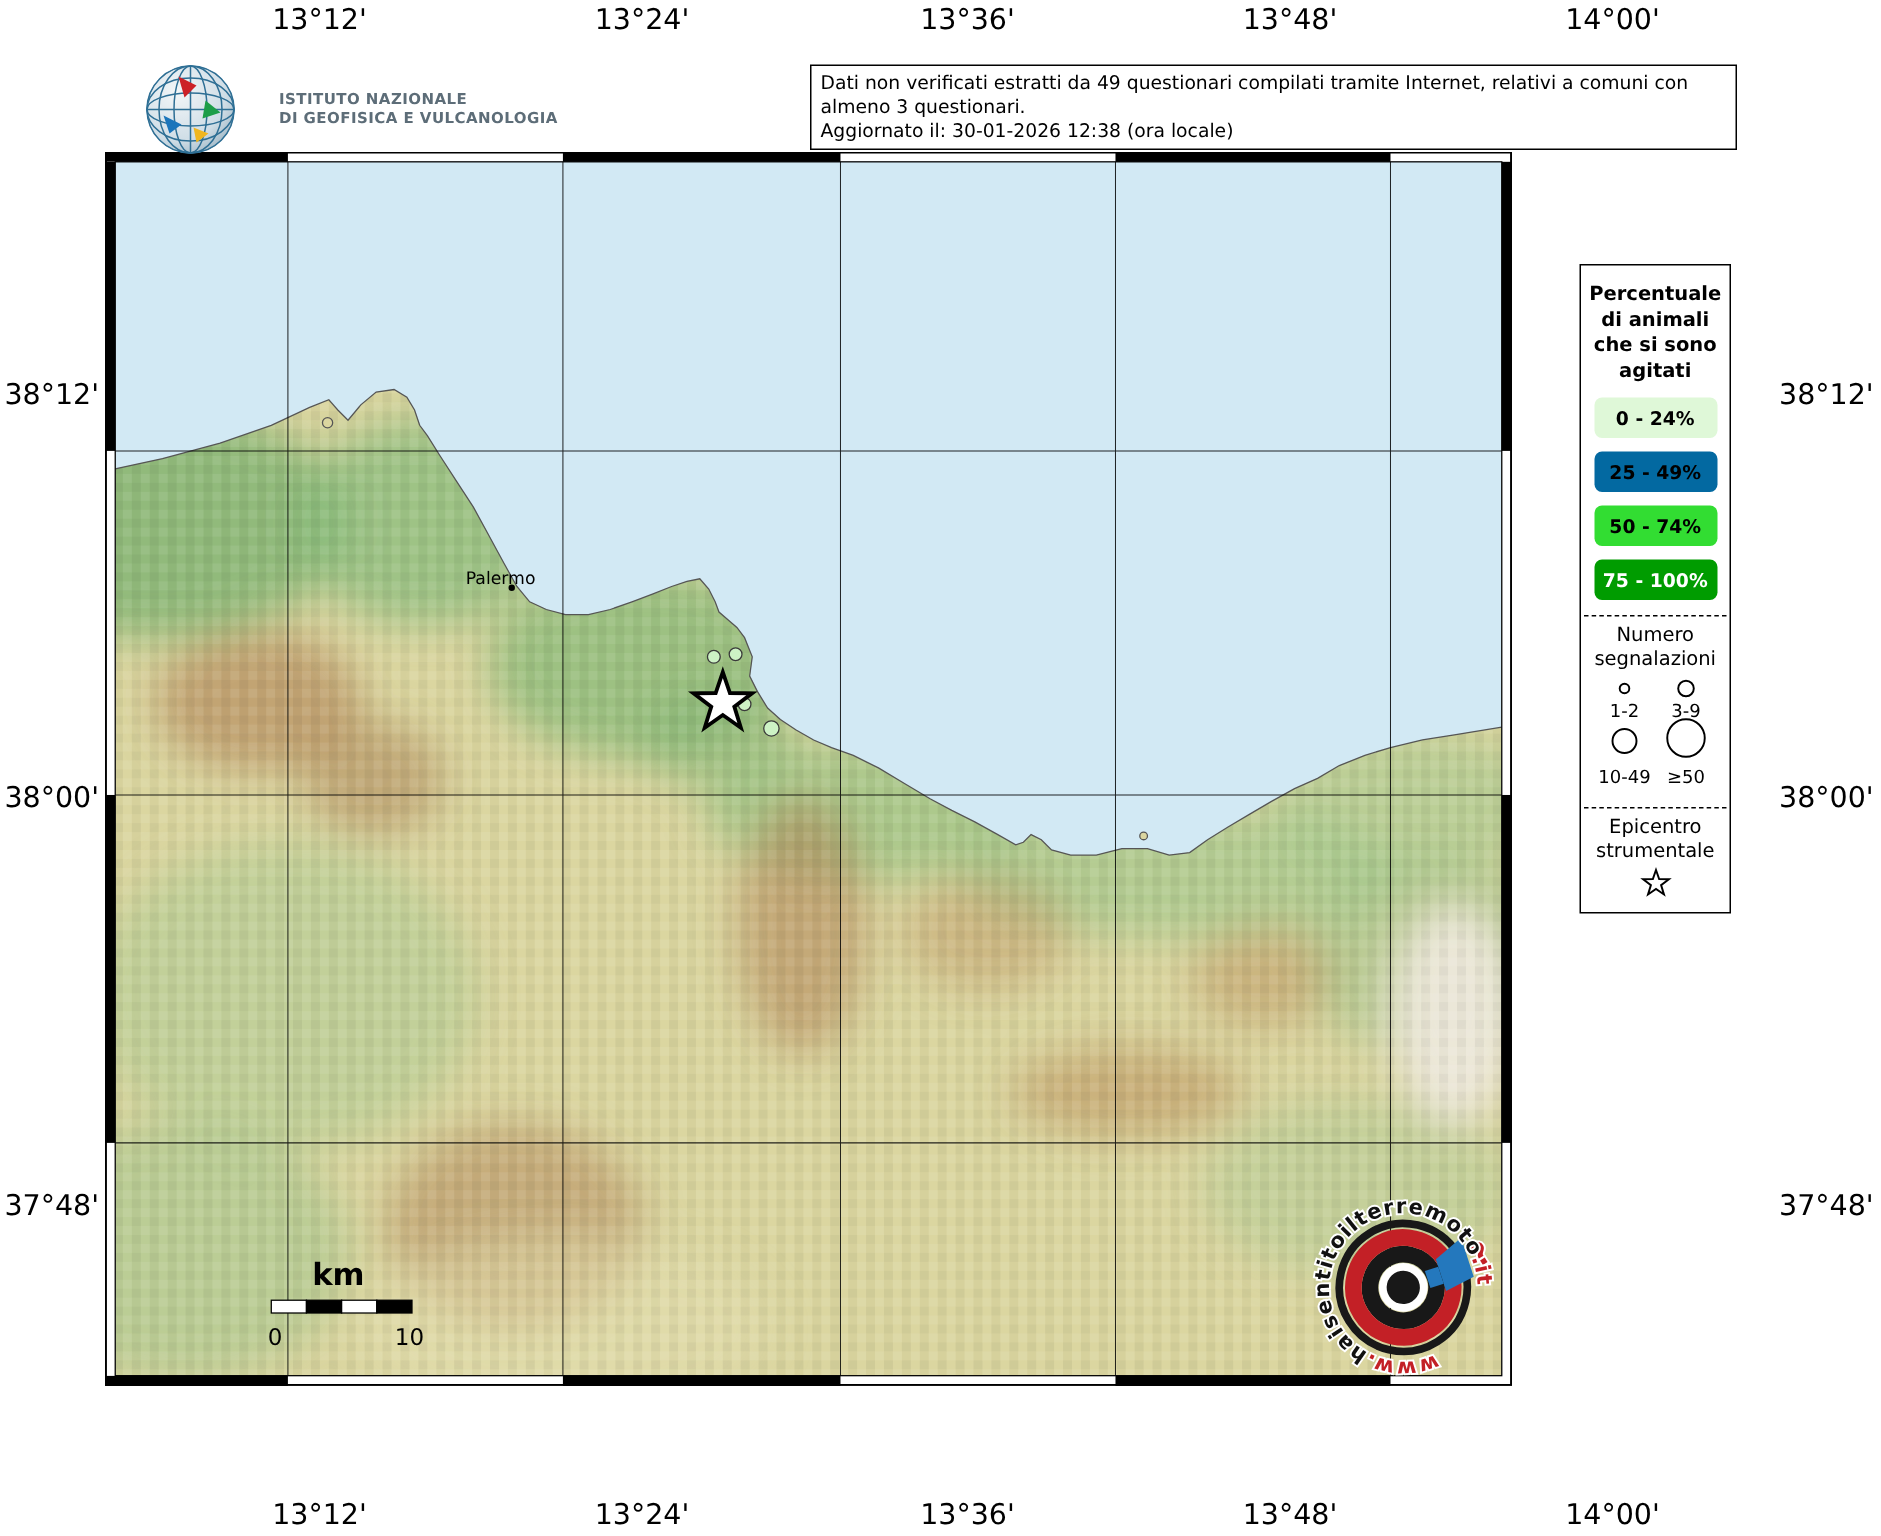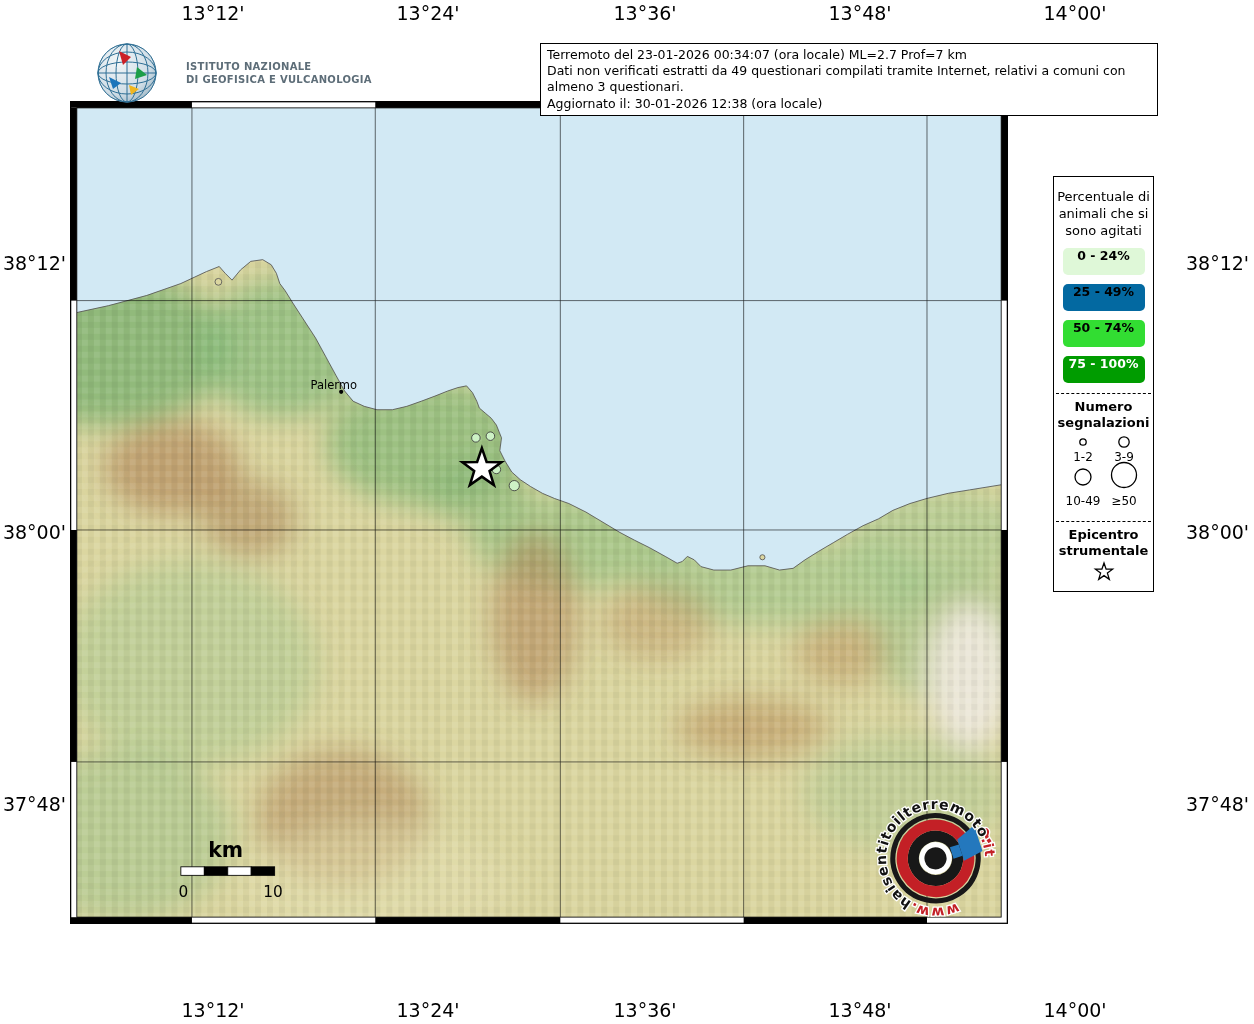--- a/index.html
+++ b/index.html
@@ -20,25 +20,25 @@
     border:1px solid #000;padding:3px 6px;font-size:12.5px;line-height:16.2px;z-index:5;
   }
 
   .ingv{position:absolute;left:96px;top:42px;display:flex;align-items:center;gap:28px;z-index:4;}
   .ingv-text{font-size:10px;font-weight:bold;color:#5d6d78;line-height:13px;letter-spacing:.3px;}
 
   .legend{
     position:absolute;left:1053px;top:176px;width:99px;background:#fff;border:1px solid #000;
     text-align:center;font-size:13px;z-index:5;padding-bottom:6px;
   }
-  .legend-title{font-weight:normal;padding:11px 2px 0;line-height:17px;}
+  .legend-title{font-weight:bold;padding:11px 2px 0;line-height:17px;}
   .swatch{width:82px;height:27px;margin:9px auto 0;border-radius:5px;display:flex;
-    align-items:flex-start;justify-content:center;font-size:12.5px;font-weight:bold;}
+    align-items:center;justify-content:center;font-size:12.5px;font-weight:bold;}
   .dashed{border-top:1px dashed #000;margin:10px 2px 2px;}
-  .legend-sub{font-weight:bold;line-height:16px;padding-top:3px;}
+  .legend-sub{font-weight:normal;line-height:16px;padding-top:3px;}
   .legend svg{display:block;margin:2px auto 0;}
   .legend .sig-label{font-size:12px;}
 </style>
 </head>
 <body>
 
 <div class="axis-label axis-top" style="left:168px;top:2px;">13°12'</div>
 <div class="axis-label axis-top" style="left:383px;top:2px;">13°24'</div>
 <div class="axis-label axis-top" style="left:600px;top:2px;">13°36'</div>
 <div class="axis-label axis-top" style="left:815px;top:2px;">13°48'</div>
@@ -210,21 +210,20 @@
     <polygon points="-18,4 -6,10 -14,16" fill="#1b75bb"></polygon>
     <polygon points="2,12 12,16 4,22" fill="#f0b61f"></polygon>
   </svg>
   <div class="ingv-text">
     <div>ISTITUTO NAZIONALE</div>
     <div>DI GEOFISICA E VULCANOLOGIA</div>
   </div>
 </div>
 
 <div class="info-box">
-  <div>Terremoto del 23-01-2026 00:34:07 (ora locale) ML=2.7 Prof=7 km</div>
   <div>Dati non verificati estratti da 49 questionari compilati tramite Internet, relativi a comuni con almeno 3 questionari.</div>
   <div>Aggiornato il: 30-01-2026 12:38 (ora locale)</div>
 </div>
 
 <div class="legend">
   <div class="legend-title">Percentuale di animali che si sono agitati</div>
 
   <div class="swatch" style="background: rgb(223, 248, 216); color: rgb(0, 0, 0);">
       <span>0 - 24%</span>
     </div>

